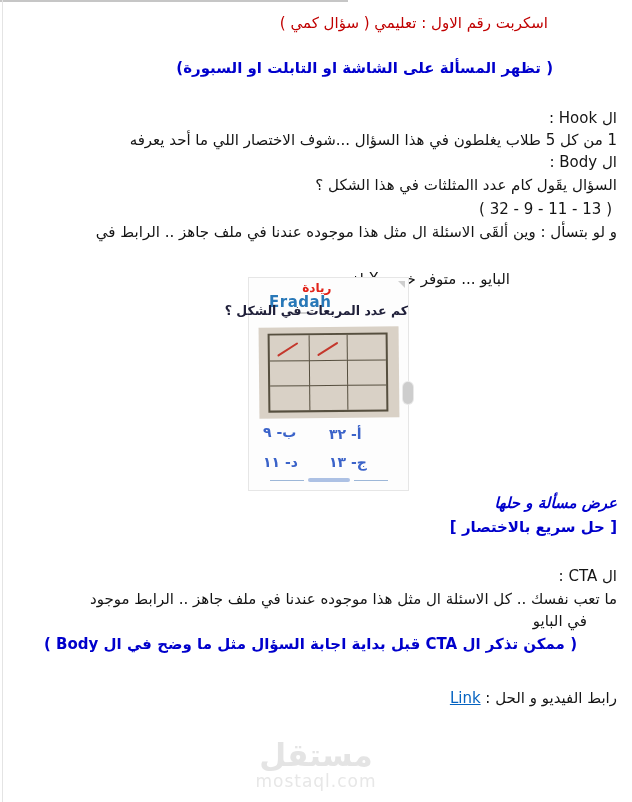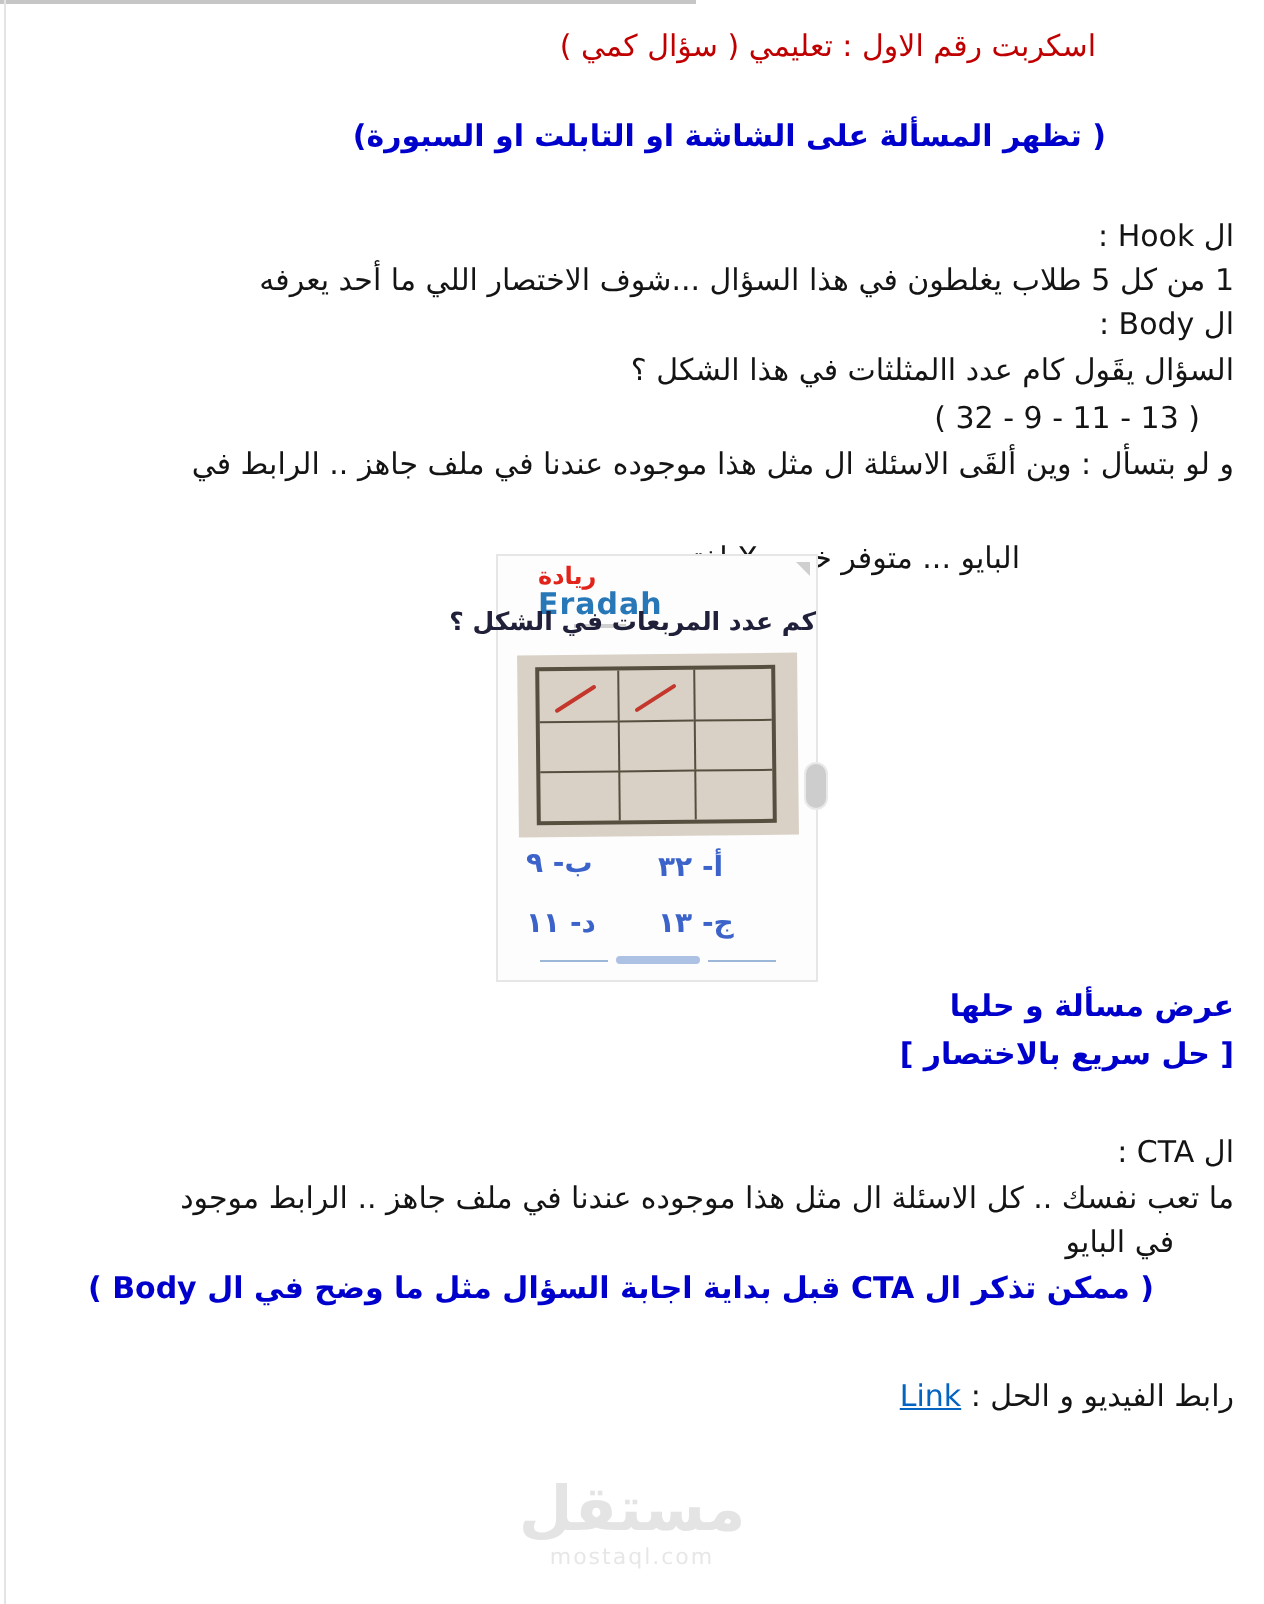--- a/index.html
+++ b/index.html
@@ -17,21 +17,21 @@
   .title-red{color:#c00000;}
   .note-blue{color:#0000cc;font-weight:bold;}
   .plain{color:#141414;}
   .link{color:#0563c1;text-decoration:underline;cursor:pointer;}
 
   
   .card{
     position:absolute;left:248px;top:277px;width:161px;height:214px;
     background:#fdfdfd;border:1px solid #e6e6e6;box-sizing:border-box;
   }
-  .card .logo{position:absolute;left:20px;top:4px;text-align:left;line-height:1;}
+  .card .logo{position:absolute;left:20px;top:4px;text-align:right;line-height:1;}
   .card .logo .ar{color:#e2231a;font-weight:bold;font-size:12px;display:block;}
   .card .logo .en{color:#2878b8;font-weight:bold;font-size:15px;display:block;margin-top:1px;letter-spacing:.5px;}
   .card .logo .tagline{display:block;width:26px;height:2px;background:#d0d0d0;margin:2px auto 0;}
   .page-curl{
     position:absolute;right:3px;top:3px;width:0;height:0;
     border-top:7px solid #cfcfcf;border-left:7px solid transparent;
   }
   .card .q-title{
     position:absolute;left:0;right:0;top:25px;text-align:center;
     font-weight:bold;font-size:12.5px;color:#20203a;direction:rtl;white-space:nowrap;
@@ -59,37 +59,37 @@
   }
   .card-divider .rule{width:34px;height:1px;background:#9db7d8;}
   .card-divider .smudge{width:42px;height:4px;background:#6c8fcf;opacity:.55;border-radius:2px;}
   .scroll-thumb{
     position:absolute;right:-5px;top:104px;width:10px;height:22px;
     background:#cdcdcd;border-radius:5px;box-shadow:0 0 0 1px #e9e9e9;
   }
 
   .watermark{position:absolute;left:0;right:0;top:740px;text-align:center;line-height:1;}
   .watermark .ar{display:block;font-size:31px;font-weight:bold;color:#e4e4e4;}
-  .watermark .dom{display:block;font-size:11px;color:#e7e7e7;margin-top:2px;letter-spacing:1px;}
+  .watermark .dom{display:block;font-size:17px;color:#e7e7e7;margin-top:2px;letter-spacing:1px;}
 </style>
 </head>
 <body>
 
 <div class="edge-top"></div>
 <div class="edge-left"></div>
 
 <div class="abs title-red" style="top:14px;right:84px;">اسكربت رقم  الاول : تعليمي ( سؤال كمي )</div>
 <div class="abs note-blue" style="top:59px;right:79px;">( تظهر المسألة على الشاشة او التابلت او السبورة)</div>
 
 <div class="abs plain" style="top:109px;right:15px;">ال Hook :</div>
 <div class="abs plain" style="top:131px;right:15px;">1  من كل 5 طلاب يغلطون في هذا السؤال ...شوف الاختصار اللي ما أحد يعرفه</div>
 
 <div class="abs plain" style="top:153px;right:15px;">ال Body :</div>
 <div class="abs plain" style="top:176px;right:15px;margin-left:33px;">السؤال يقَول كام عدد االمثلثات في هذا الشكل ؟</div>
-<div class="abs plain" style="top:200px;right:32px;margin-left:24px;">( 32 - 9 - 11 - 13 )</div>
+<div class="abs plain" style="top:200px;right:20px;margin-left:24px;">( 32 - 9 - 11 - 13 )</div>
 <div class="abs plain" style="top:223px;right:15px;">و لو بتسأل : وين ألقَى الاسئلة ال مثل هذا موجوده عندنا في ملف جاهز .. الرابط في</div>
 <div class="abs plain" style="top:246px;right:122px;margin-top:24px;">البايو ... متوفر خصم X لفتره محدوده</div>
 
 <div class="card">
   <div class="logo">
     <span class="ar">ريادة</span>
     <span class="en">Eradah</span>
     <span class="tagline"></span>
   </div>
   <div class="page-curl"></div>
@@ -119,21 +119,21 @@
   <span class="opt" style="left:14px;top:176px;">د- ١١</span>
 
   <div class="card-divider">
     <span class="rule"></span>
     <span class="smudge"></span>
     <span class="rule"></span>
   </div>
   <div class="scroll-thumb"></div>
 </div>
 
-<div class="abs note-blue" style="top:494px;right:15px;">عرض مسألة و حلها</div>
+<div class="abs note-blue" style="top:494px;right:15px;font-style:italic;">عرض مسألة و حلها</div>
 <div class="abs note-blue" style="top:518px;right:15px;">[ حل سريع بالاختصار ]</div>
 
 <div class="abs plain" style="top:567px;right:15px;">ال CTA :</div>
 <div class="abs plain" style="top:590px;right:15px;">ما تعب نفسك .. كل الاسئلة ال مثل هذا موجوده عندنا في ملف جاهز .. الرابط موجود</div>
 <div class="abs plain" style="top:612px;right:45px;">في البايو</div>
 <div class="abs note-blue" style="top:635px;right:55px;">( ممكن تذكر ال CTA قبل بداية اجابة السؤال مثل ما وضح في ال  Body  )</div>
 
 <div class="abs plain" style="top:689px;right:15px;text-align:center;"><span>رابط الفيديو و الحل : </span><a class="link">Link</a></div>
 
 <div class="watermark">

